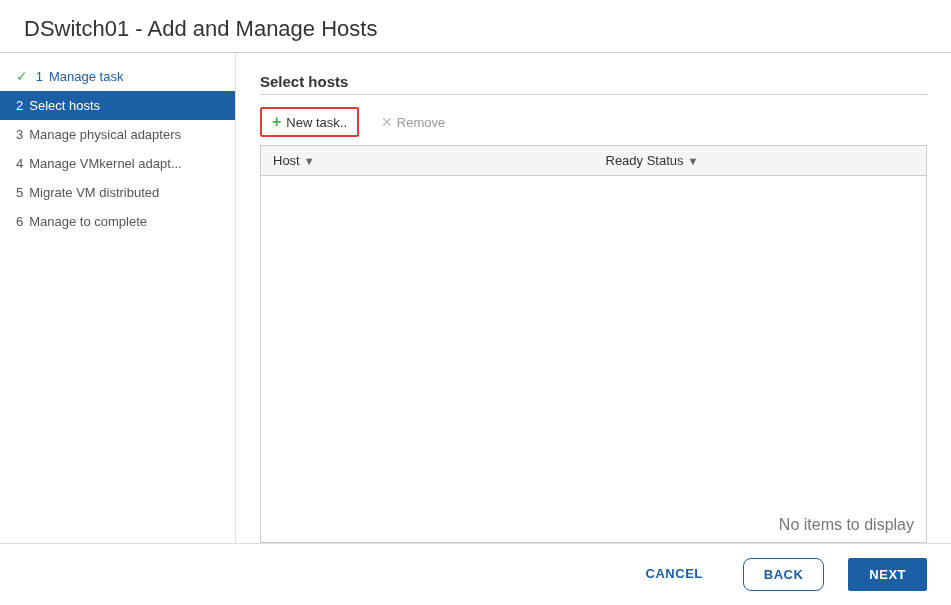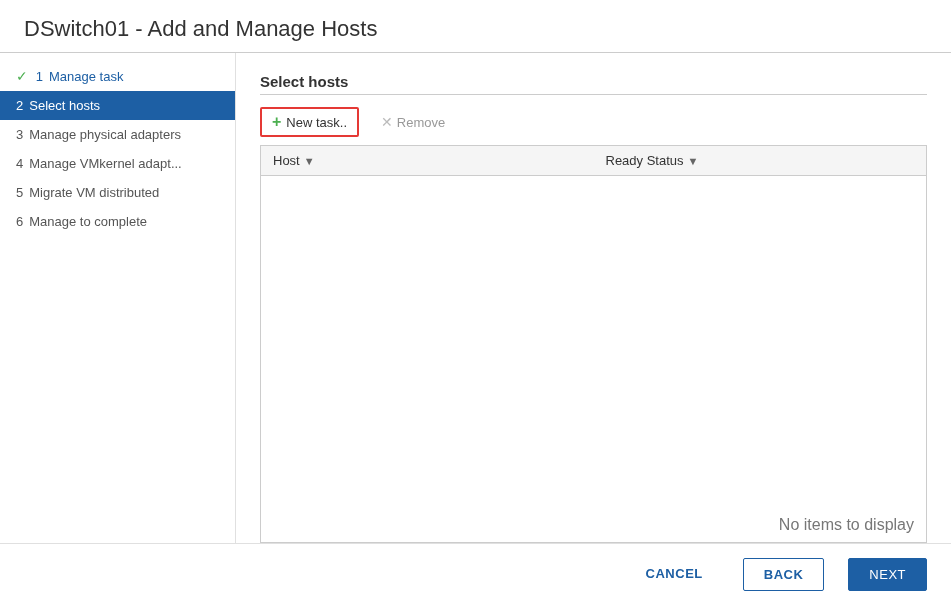--- a/index.html
+++ b/index.html
@@ -188,30 +188,30 @@
       text-transform: uppercase;
     }
     .btn-back {
       background: #fff;
       border: 1px solid #1d5fa4;
       color: #1d5fa4;
       font-size: 13px;
       font-weight: 600;
       cursor: pointer;
       padding: 8px 20px;
-      border-radius: 2px;
+      border-radius: 8px;
       letter-spacing: 0.5px;
       text-transform: uppercase;
     }
     .btn-next {
       background: #1d5fa4;
       border: 1px solid #1d5fa4;
       color: #fff;
       font-size: 13px;
-      font-weight: 400;
+      font-weight: 700;
       cursor: pointer;
       padding: 8px 20px;
       border-radius: 2px;
       letter-spacing: 0.5px;
       text-transform: uppercase;
     }
   </style>
 </head>
 <body>
 

